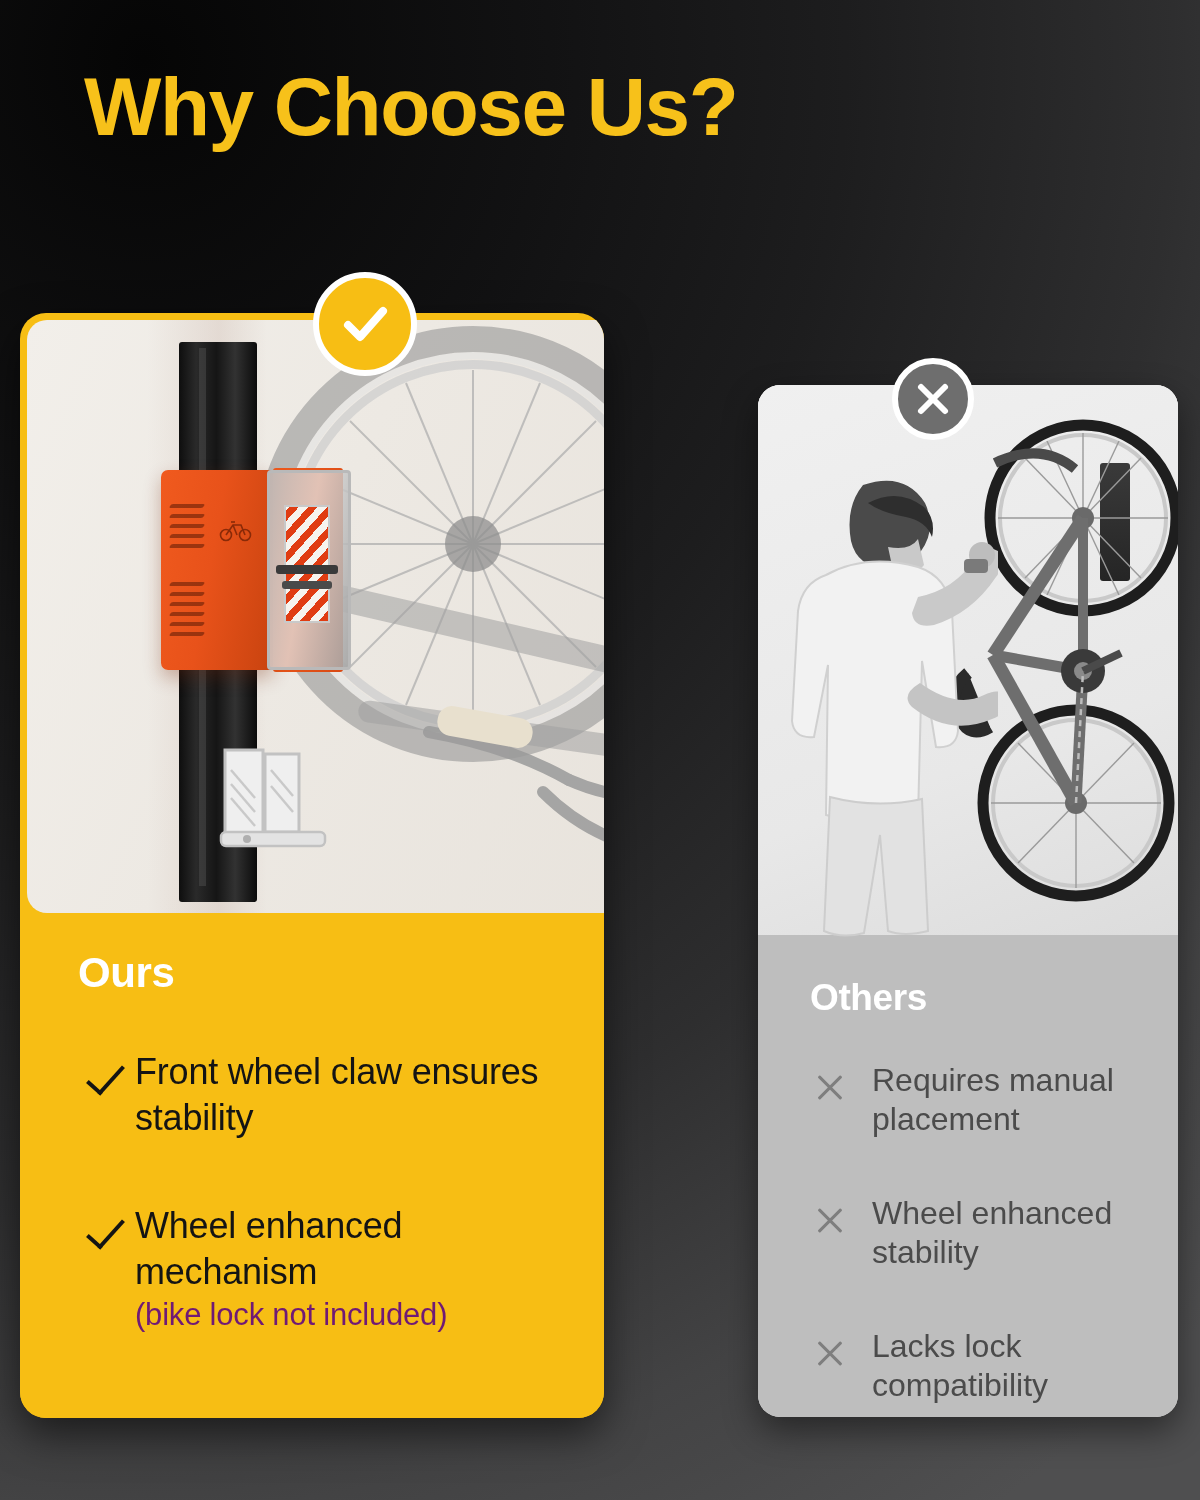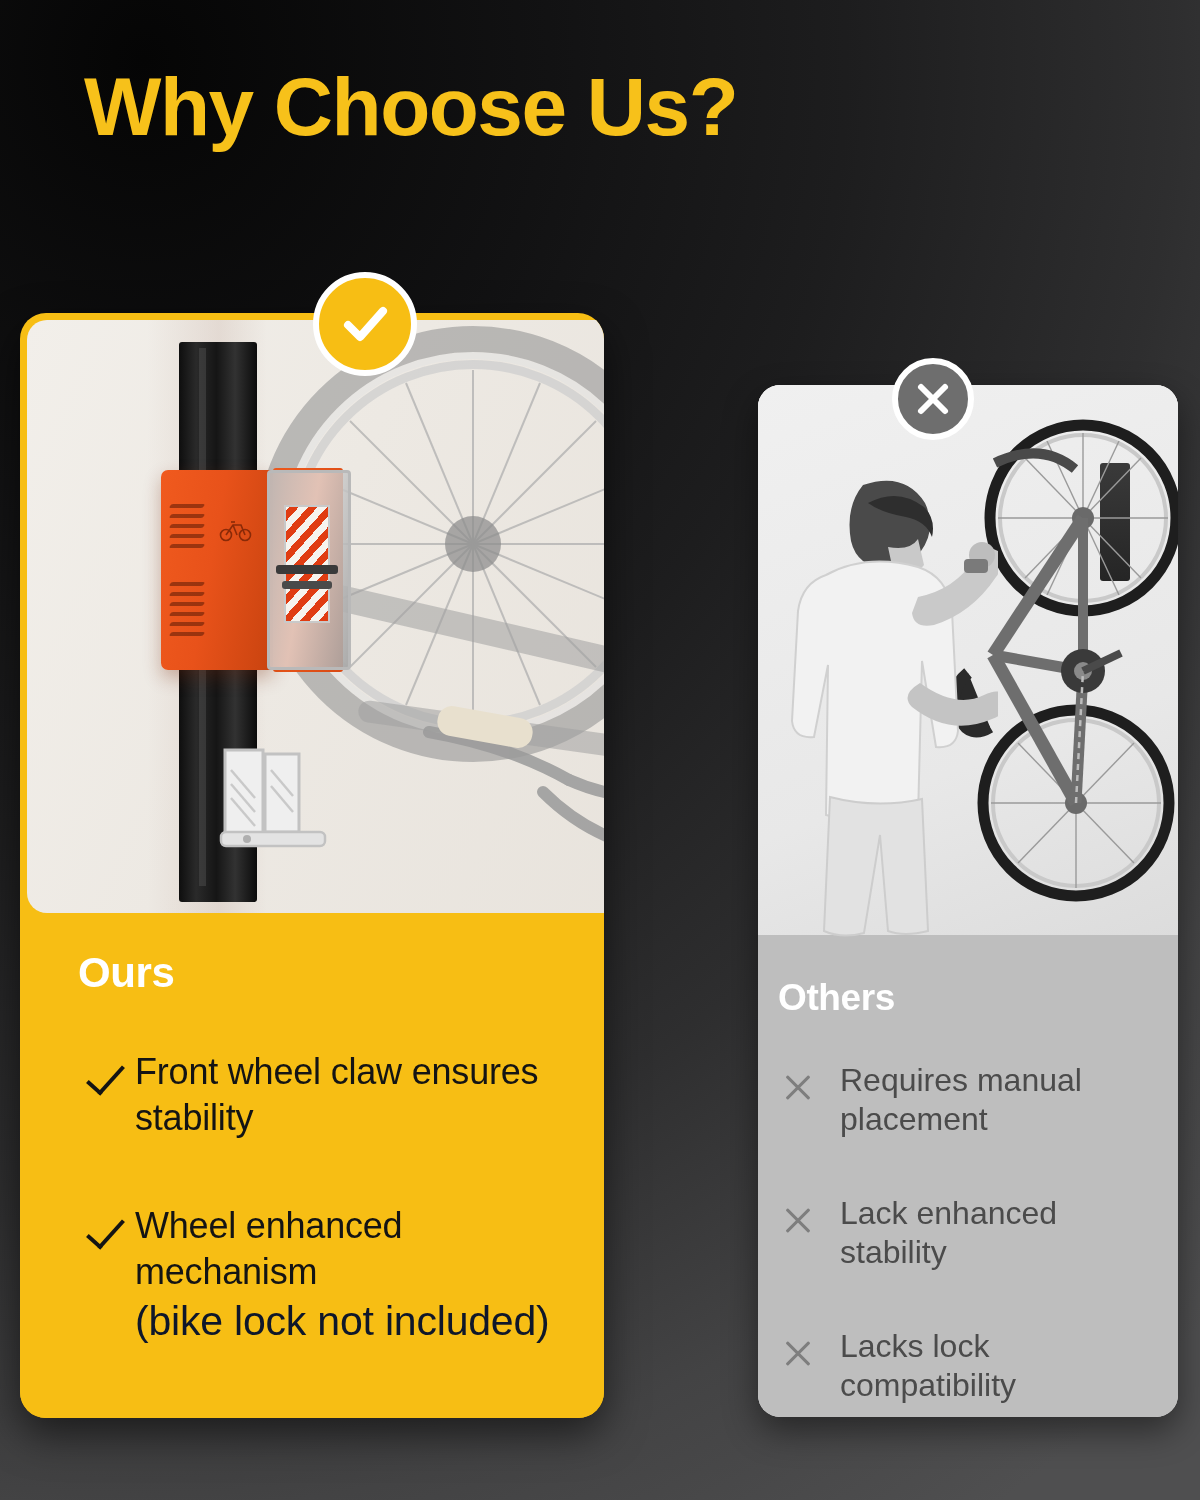--- a/index.html
+++ b/index.html
@@ -47,21 +47,21 @@
     left: 0; top: 0; right: 0;
     height: 552px;
     background: linear-gradient(180deg, #EDEDED 0%, #E9E9E9 55%, #E2E2E2 100%);
     overflow: hidden;
   }
   .others-panel {
     position: absolute;
     left: 0; right: 0; bottom: 0;
     top: 550px;
     background: #BEBEBE;
-    padding: 42px 34px 0 20px;
+    padding: 42px 34px 0 52px;
   }
   .others-heading {
     color: #FFFFFF;
     font-size: 37px;
     font-weight: bold;
     letter-spacing: -0.4px;
     margin-bottom: 42px;
   }
   .others-list { list-style: none; }
   .others-item {
@@ -154,22 +154,22 @@
     transform: rotate(42deg);
   }
   .ours-text {
     color: #141414;
     font-size: 36px;
     line-height: 1.28;
     letter-spacing: -0.2px;
   }
   .ours-subtext {
     display: block;
-    color: #0f172a;
-    font-size: 41px;
+    color: #701a75;
+    font-size: 31px;
     line-height: 1.28;
   }
 
   
   .badge {
     position: absolute;
     border-radius: 50%;
     border: 6px solid #FFFFFF;
     display: flex;
     align-items: center;
@@ -427,21 +427,21 @@
 
   <div class="others-panel">
     <div class="others-heading">Others</div>
     <ul class="others-list">
       <li class="others-item">
         <span class="x-mark"></span>
         <span class="others-text">Requires manual placement</span>
       </li>
       <li class="others-item">
         <span class="x-mark"></span>
-        <span class="others-text">Lack enhanced stability</span>
+        <span class="others-text">Wheel enhanced stability</span>
       </li>
       <li class="others-item">
         <span class="x-mark"></span>
         <span class="others-text">Lacks lock compatibility</span>
       </li>
     </ul>
   </div>
 </div>
 
 <div class="ours-card">

